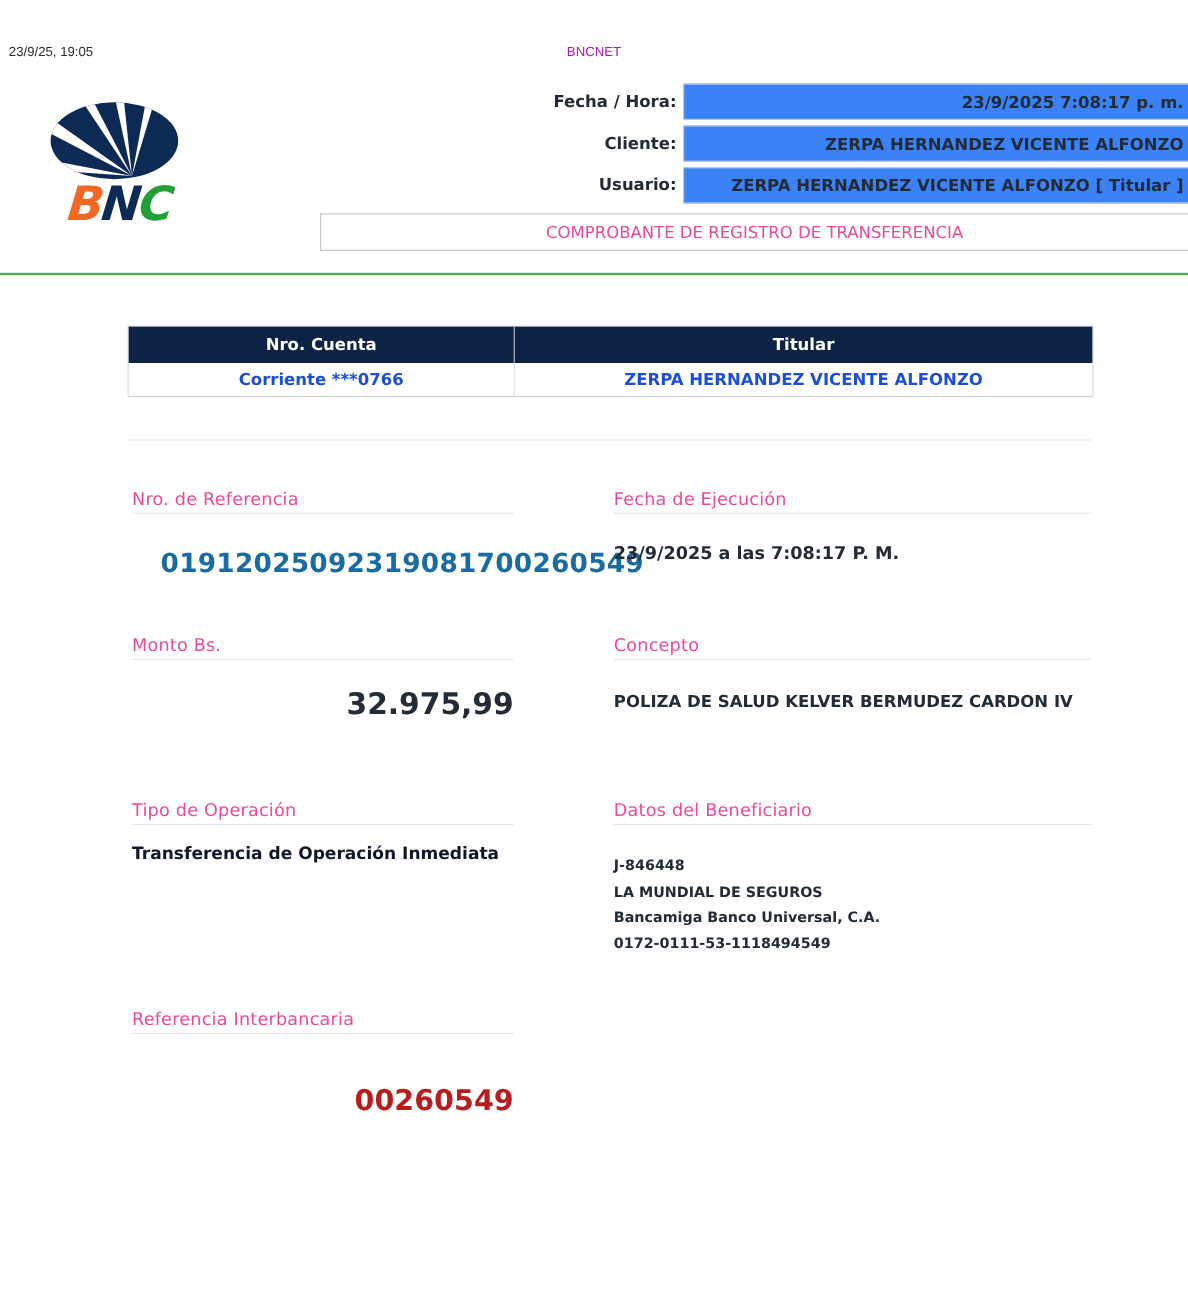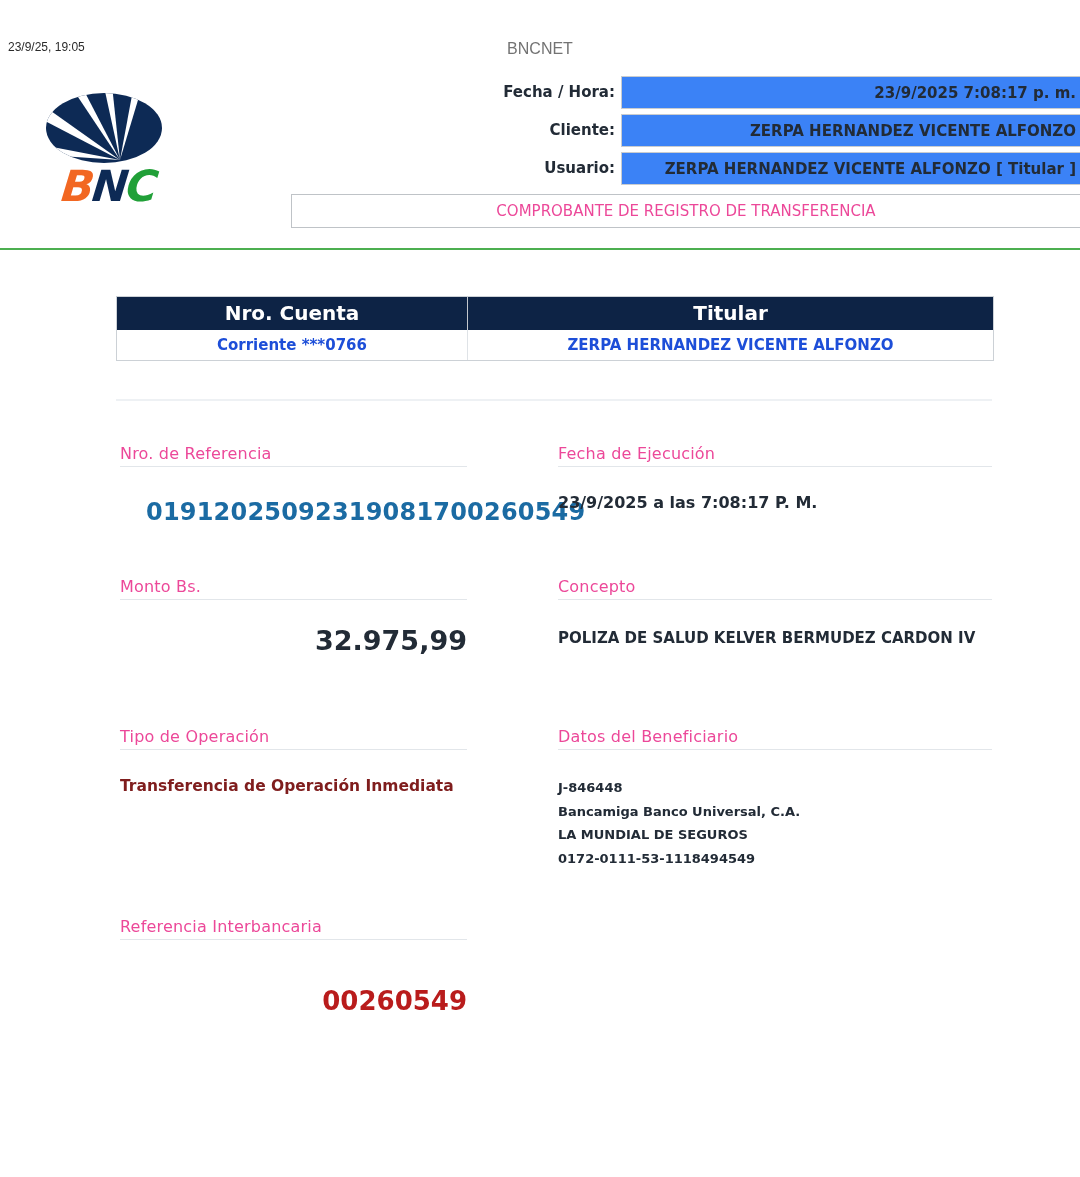--- a/index.html
+++ b/index.html
@@ -3,22 +3,22 @@
 <meta charset="utf-8">
 <style>
   html,body{margin:0;padding:0;background:#fff;}
   .page{
     position:relative;width:1080px;height:1177px;background:#ffffff;
     font-family:"DejaVu Sans",sans-serif;overflow:hidden;
   }
   
   .print-ts{position:absolute;left:8px;top:40px;font-size:12px;color:#2b2b2b;
     font-family:"Liberation Sans",sans-serif;}
-  .print-site{position:absolute;left:0;right:0;top:40px;text-align:center;font-size:16px;
-    color:#737373;font-family:"Liberation Sans",sans-serif;}
+  .print-site{position:absolute;left:0;right:0;top:40px;text-align:center;font-size:12px;
+    color:#a21caf;font-family:"Liberation Sans",sans-serif;}
   
   .logo{position:absolute;left:44px;top:92px;width:130px;height:130px;}
   .logo svg{display:block;}
   .logo-text{margin-top:1px;text-align:center;font-weight:900;font-style:italic;
     font-size:43px;letter-spacing:-2px;line-height:1;transform:skewX(-6deg);}
   .logo-text .lb{color:#f26722;}
   .logo-text .ln{color:#0d2a55;}
   .logo-text .lc{color:#21a038;}
   
   .hfield-label{position:absolute;left:300px;width:315px;text-align:right;
@@ -32,21 +32,21 @@
   .row3{top:152px;} .row3l{top:152px;line-height:33px;}
   .title-box{position:absolute;left:291px;right:0;top:194px;height:32px;
     border:1px solid #bfc3c7;border-right:none;
     display:flex;align-items:center;justify-content:center;
     font-weight:normal;font-size:15px;color:#ec4899;}
   .green-rule{position:absolute;left:0;right:0;top:248px;height:2px;background:#4caf50;}
   
   .acct-table{position:absolute;left:116px;top:296px;width:876px;
     border:1px solid #ccd1d6;}
   .acct-head{display:flex;background:#0d2345;color:#ffffff;font-weight:bold;
-    font-size:20px;height:33px;line-height:33px;text-align:center;}
+    font-size:15px;height:33px;line-height:33px;text-align:center;}
   .acct-head .c1{width:40%;border-right:1px solid #c2c7cd;}
   .acct-head .c2{width:60%;}
   .acct-row{display:flex;background:#ffffff;color:#1d4ed8;font-weight:bold;
     font-size:15px;height:30px;line-height:30px;text-align:center;}
   .acct-row .c1{width:40%;border-right:1px solid #dfe3e7;}
   .acct-row .c2{width:60%;}
   .faint-rule{position:absolute;left:116px;top:399px;width:876px;height:2px;background:#eef1f4;}
   
   .section{position:absolute;}
   .sec-label{font-size:16px;color:#ec4899;border-bottom:1px solid #e2e6ea;
@@ -59,21 +59,21 @@
   .s-concepto{top:577px;}
   .s-tipo{top:727px;}
   .s-benef{top:727px;}
   .s-interb{top:917px;}
   .ref-value{margin-top:31px;font-size:24px;font-weight:bold;color:#1b6ba3;
     white-space:nowrap;text-align:center;padding-left:26px;letter-spacing:.2px;}
   .fecha-value{margin-top:26px;font-size:16px;font-weight:bold;color:#222b36;}
   .monto-value{margin-top:25px;font-size:27px;font-weight:bold;color:#222b36;text-align:right;}
   .concept-value{margin-top:26px;font-size:15px;font-weight:bold;color:#222b36;
     line-height:24px;max-width:420px;}
-  .tipo-value{margin-top:27px;font-size:15.5px;font-weight:bold;color:#7f1d1d;white-space:nowrap;}
+  .tipo-value{margin-top:17px;font-size:15.5px;font-weight:bold;color:#0f172a;white-space:nowrap;}
   .benef-lines{margin-top:26px;}
   .benef-line{font-size:13px;font-weight:bold;color:#222b36;line-height:23.5px;}
   .interb-value{margin-top:46px;font-size:26px;font-weight:bold;color:#b91c1c;text-align:right;}
 </style>
 </head>
 <body>
 
 <div class="page">
 
   <div class="print-ts">23/9/25, 19:05</div>
@@ -148,22 +148,22 @@
 
   <div class="section col-l s-tipo">
     <div class="sec-label">Tipo de Operación</div>
     <div class="tipo-value">Transferencia de Operación Inmediata</div>
   </div>
 
   <div class="section col-r s-benef">
     <div class="sec-label">Datos del Beneficiario</div>
     <div class="benef-lines">
       <div class="benef-line">J-846448</div>
+      <div class="benef-line">LA MUNDIAL DE SEGUROS</div>
       <div class="benef-line">Bancamiga Banco Universal, C.A.</div>
-      <div class="benef-line">LA MUNDIAL DE SEGUROS</div>
       <div class="benef-line">0172-0111-53-1118494549</div>
     </div>
   </div>
 
   <div class="section col-l s-interb">
     <div class="sec-label">Referencia Interbancaria</div>
     <div class="interb-value">00260549</div>
   </div>
 
 </div>

